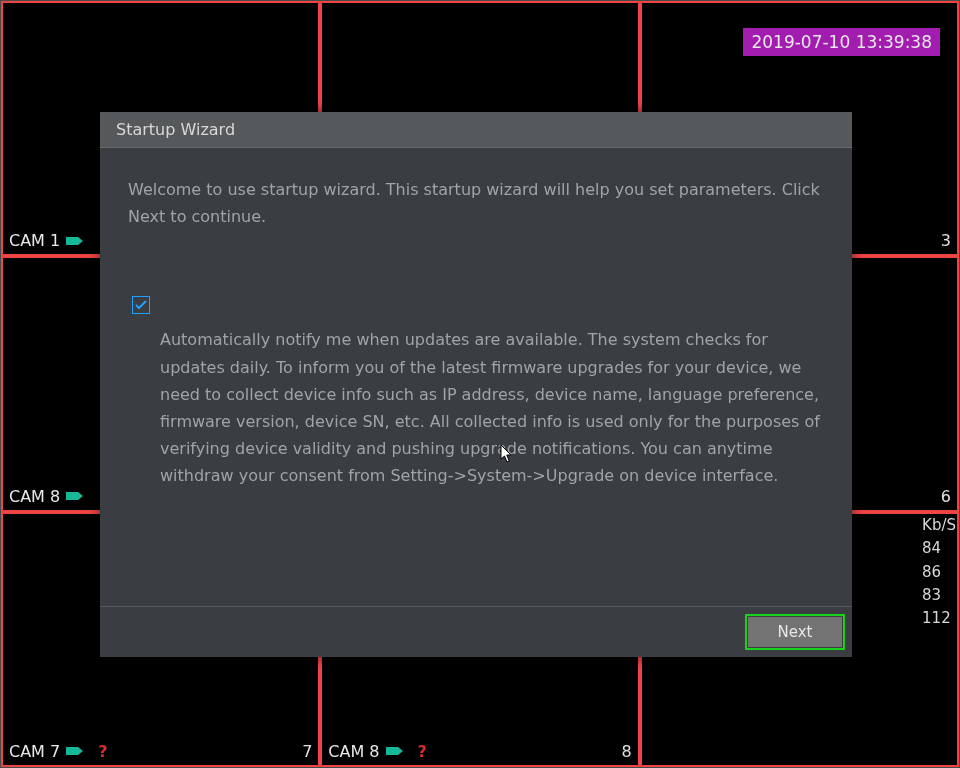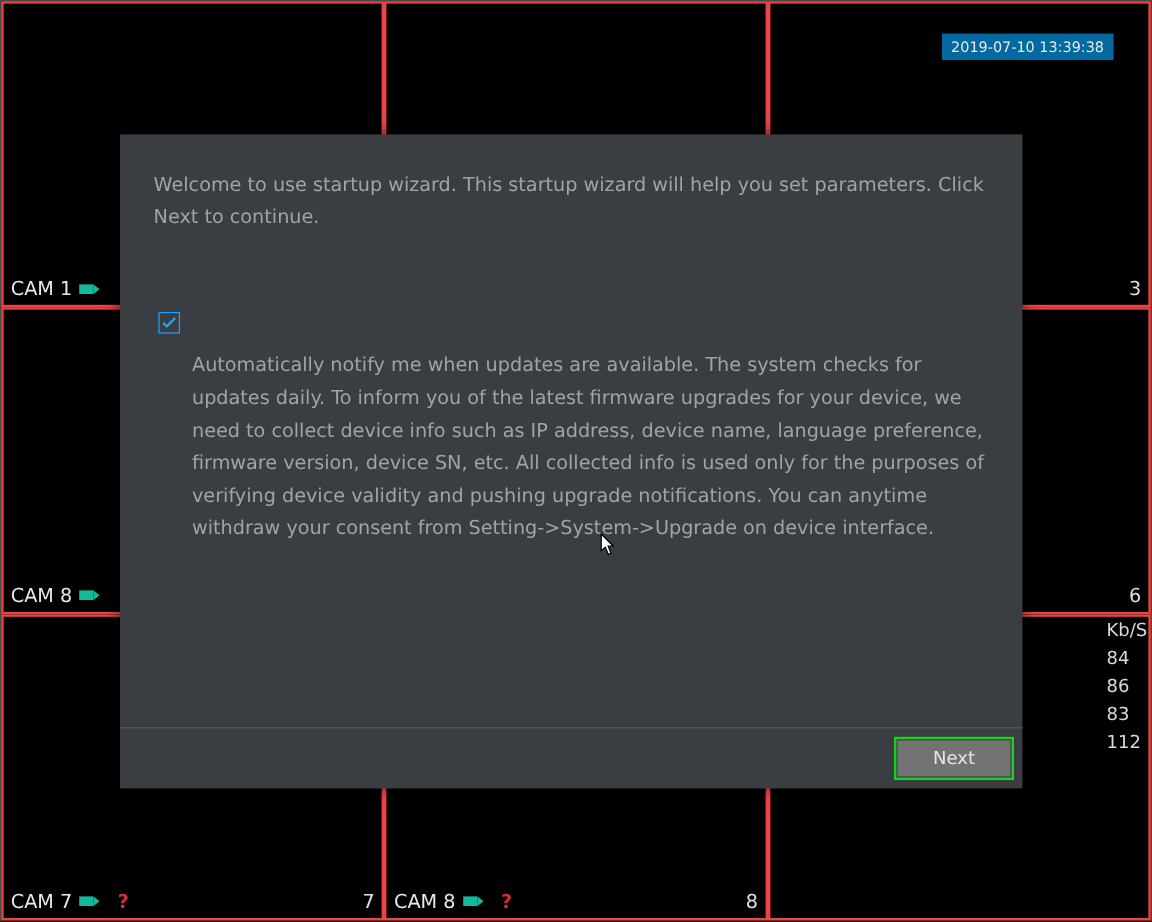--- a/index.html
+++ b/index.html
@@ -62,24 +62,24 @@
   }
   .qmark {
     color: #d42e2e;
     font-weight: bold;
     font-size: 16px;
     margin-left: 14px;
   }
   .timestamp {
     position: absolute;
     top: 28px;
-    right: 32px;
-    background: #0369a1;
+    right: 20px;
+    background: #a21caf;
     color: #e8e8e8;
-    font-size: 12px;
+    font-size: 17px;
     padding: 4px 8px;
   }
   .stats {
     position: absolute;
     right: 4px;
     top: 514px;
     font-size: 15px;
     color: #d8d8d8;
   }
   .stats div { line-height: 1.55; }
@@ -217,20 +217,21 @@
 
 <div class="stats">
   <div>Kb/S</div>
   <div>84</div>
   <div>86</div>
   <div>83</div>
   <div>112</div>
 </div>
 
 <div class="modal">
+  <div class="modal-title">Startup Wizard</div>
   <div class="modal-body">
     <p class="welcome">Welcome to use startup wizard. This startup wizard will help you set parameters. Click Next to continue.</p>
     <div class="check-row">
       <span class="checkbox">
         <svg width="12" height="10" viewBox="0 0 12 10">
           <polyline points="1,5 4,8 11,1" fill="none" stroke="#1da2ff" stroke-width="2"></polyline>
         </svg>
       </span>
     </div>
     <p class="desc">Automatically notify me when updates are available. The system checks for updates daily. To inform you of the latest firmware upgrades for your device, we need to collect device info such as IP address, device name, language preference, firmware version, device SN, etc. All collected info is used only for the purposes of verifying device validity and pushing upgrade notifications. You can anytime withdraw your consent from Setting-&gt;System-&gt;Upgrade on device interface.</p>

